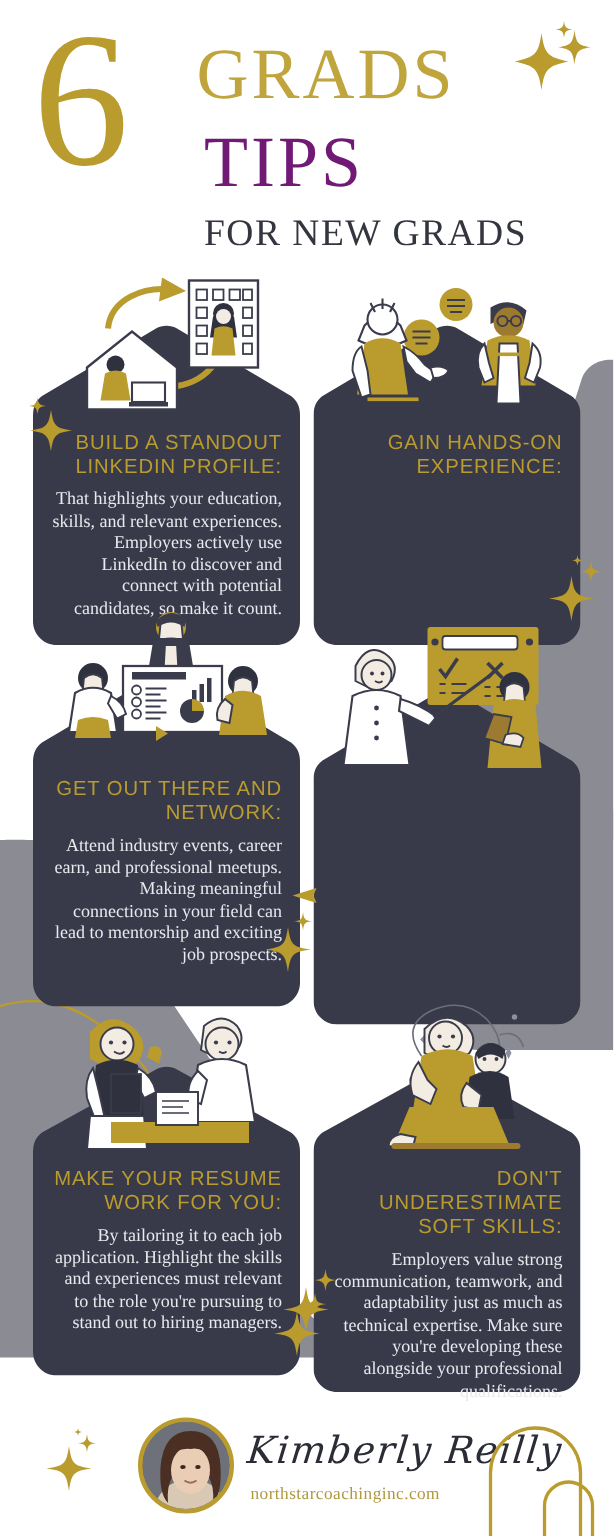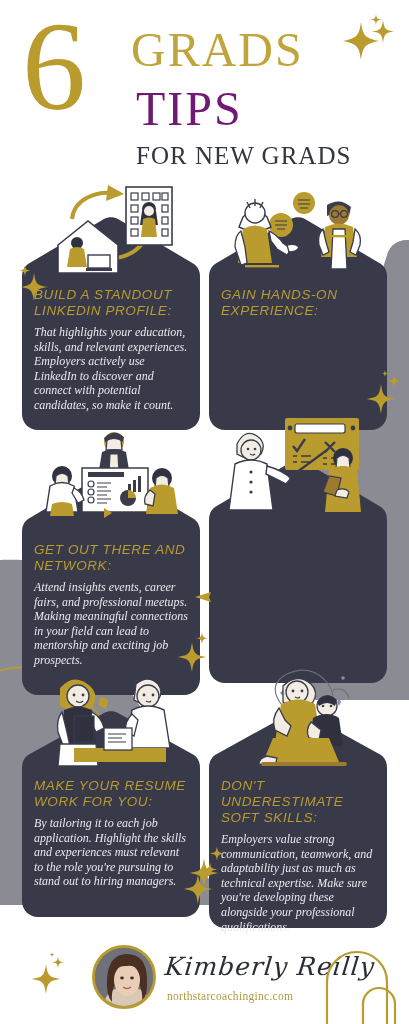--- a/index.html
+++ b/index.html
@@ -50,22 +50,21 @@
     position:absolute;
     width:178px;
     color:#fff;
   }
   .card .shape {
     position:absolute; inset:0; z-index:0;
   }
   .card-inner {
     position:relative; z-index:2;
     padding:0 12px;
-    text-align:left;
-    font-style:italic;
+    text-align:right;
   }
   .card .art { position:relative; z-index:3; height:72px; }
   .card-title {
     font-family:"Liberation Sans", sans-serif;
     color:#b99b2e;
     font-size:13.5px;
     line-height:16px;
     letter-spacing:0.6px;
     font-weight:400;
     margin-top:2px;
@@ -219,21 +218,21 @@
         <path fill="#fff" stroke="#3a3c4c" stroke-width="1.3" d="M108 42 l12 0 2 40 -16 0 Z"></path>
         <path fill="#fff" stroke="#3a3c4c" stroke-width="1.3" d="M98 42 q-6 6 -4 16 l4 10 6 -3 -3 -10 Z"></path>
         <path fill="#fff" stroke="#3a3c4c" stroke-width="1.3" d="M130 42 q7 6 5 16 l-4 10 -6 -3 3 -10 Z"></path>
         <rect x="104" y="48" width="18" height="2.4" fill="#b99b2e"></rect>
       </svg>
       <div class="card-inner" style="padding-top:70px;">
         <div class="card-title">GAIN HANDS-ON EXPERIENCE:</div>
       </div>
     </div>
 
-    <div class="card" style="left:22px; top:285px; height:225px;">
+    <div class="card" style="left:22px; top:261px; height:225px;">
       <svg class="shape" viewBox="0 0 178 225" preserveAspectRatio="none">
         <path fill="#383a4a" d="M0 62 C0 56 2 52 6 49 L82 4 C86 1.5 92 1.5 96 4 L172 49 C176 52 178 56 178 62 L178 209 C178 218 171 225 162 225 L16 225 C7 225 0 218 0 209 Z"></path>
       </svg>
       <svg class="sparkle-deco" style="left:150px; top:160px; width:42px; height:46px;" viewBox="0 0 42 46">
         <path fill="#b99b2e" d="M20 12 C21.8 24 23 25.2 35 27 C23 28.8 21.8 30 20 42 C18.2 30 17 28.8 5 27 C17 25.2 18.2 24 20 12 Z"></path>
         <path fill="#b99b2e" d="M30 2 C30.6 7 31.2 7.6 36.2 8.2 C31.2 8.8 30.6 9.4 30 14.4 C29.4 9.4 28.8 8.8 23.8 8.2 C28.8 7.6 29.4 7 30 2 Z"></path>
       </svg>
       <svg class="art" style="position:absolute; left:10px; top:-44px; width:160px; height:112px;" viewBox="0 0 160 112">
         <circle cx="82" cy="16" r="10" fill="#b99b2e"></circle>
         <path fill="#f3ece2" stroke="#3a3c4c" stroke-width="1.3" d="M75 14 q7 -5 14 0 l1 10 -16 0 Z"></path>
@@ -261,21 +260,21 @@
         <path fill="#b99b2e" d="M20 78 q10 -4 20 0 l2 12 -24 0 Z"></path>
         <path fill="#fff" stroke="#3a3c4c" stroke-width="1.3" d="M42 62 q8 4 10 12 l-6 3 -6 -10 Z"></path>
         <circle cx="130" cy="52" r="10" fill="#2f313f"></circle>
         <path fill="#f3ece2" stroke="#3a3c4c" stroke-width="1.2" d="M124 52 q6 -5 12 0 l1 10 -14 0 Z"></path>
         <path fill="#b99b2e" d="M118 62 q12 -7 24 0 l4 26 -32 0 Z"></path>
         <path fill="#f3ece2" stroke="#3a3c4c" stroke-width="1.3" d="M118 64 q-7 6 -5 14 l8 2 2 -12 Z"></path>
         <path fill="#b99b2e" d="M72 82 l8 5 -8 5 Z"></path>
       </svg>
       <div class="card-inner" style="padding-top:70px;">
         <div class="card-title">GET OUT THERE AND NETWORK:</div>
-        <div class="card-body">Attend insights events, career fairs, and professional meetups. Making meaningful connections in your field can lead to mentorship and exciting job prospects.</div>
+        <div class="card-body">Attend industry events, career earn, and professional meetups. Making meaningful connections in your field can lead to mentorship and exciting job prospects.</div>
       </div>
     </div>
 
     <div class="card" style="left:209px; top:273px; height:225px;">
       <svg class="shape" viewBox="0 0 178 225" preserveAspectRatio="none">
         <path fill="#383a4a" d="M0 62 C0 56 2 52 6 49 L82 4 C86 1.5 92 1.5 96 4 L172 49 C176 52 178 56 178 62 L178 209 C178 218 171 225 162 225 L16 225 C7 225 0 218 0 209 Z"></path>
       </svg>
       <svg class="sparkle-deco" style="left:-14px; top:130px; width:22px; height:18px;" viewBox="0 0 22 18">
         <path fill="#b99b2e" d="M0 9 L16 4 L14 9 L16 14 Z"></path>
       </svg>

